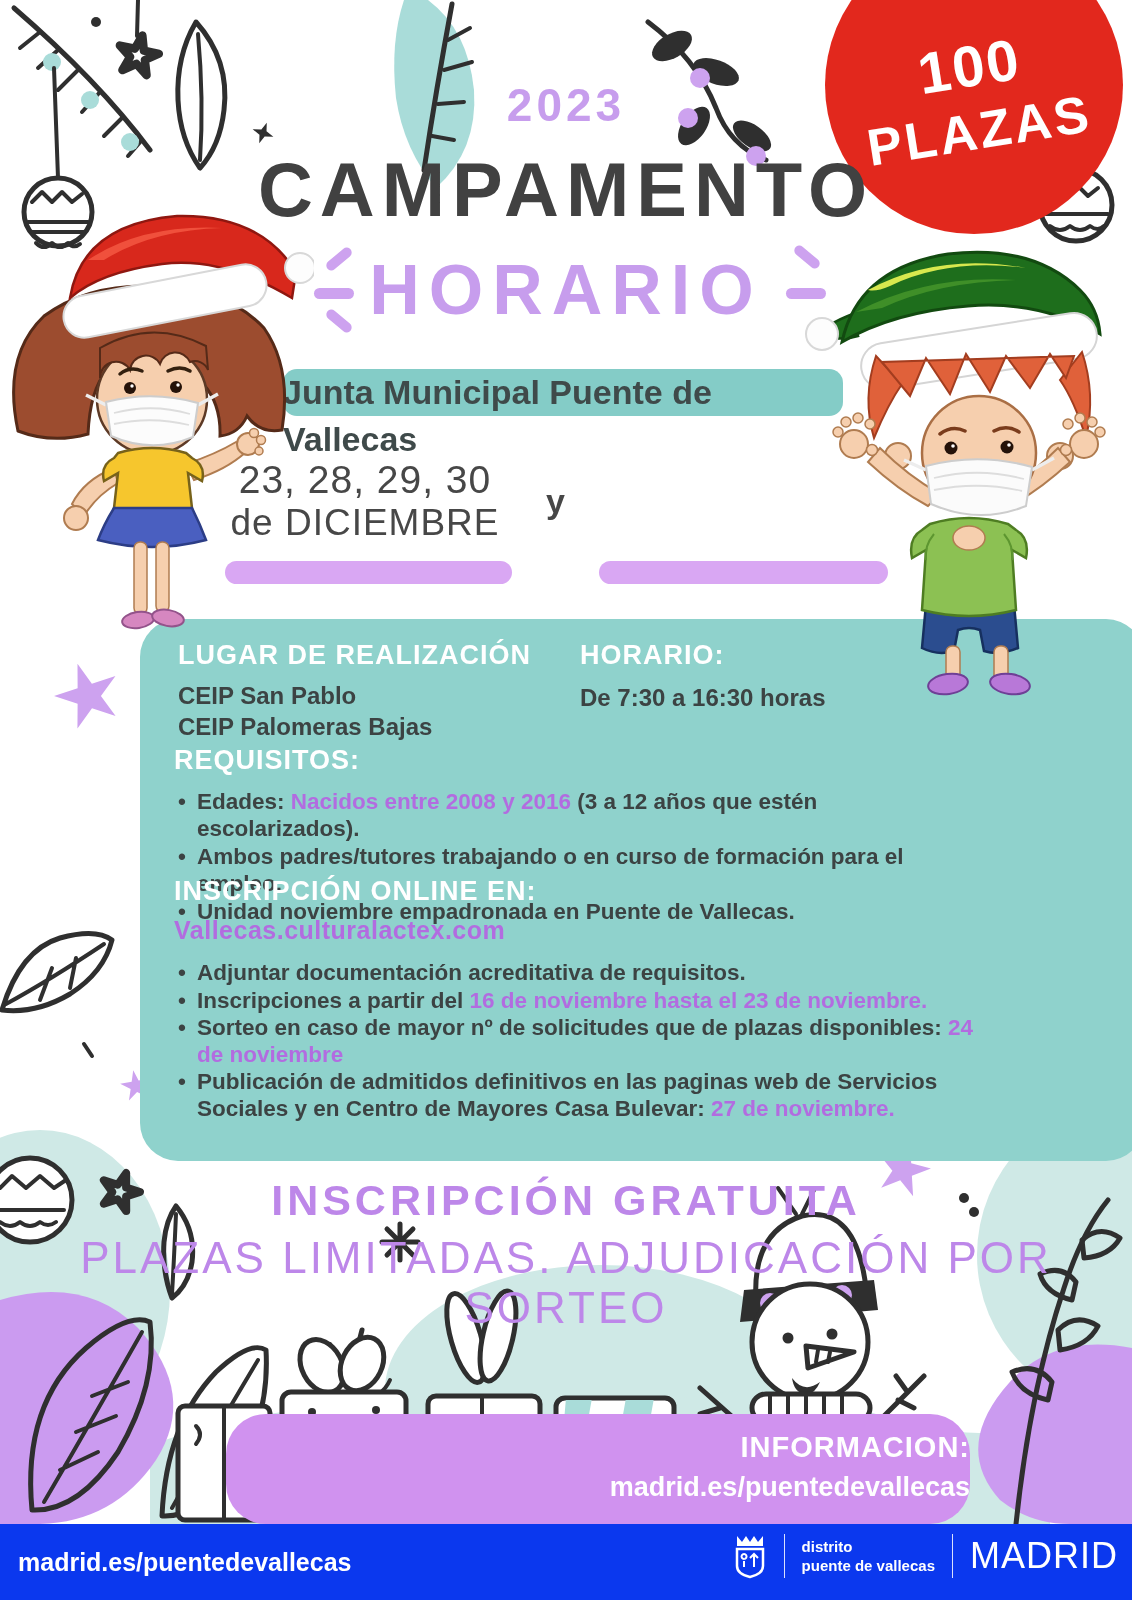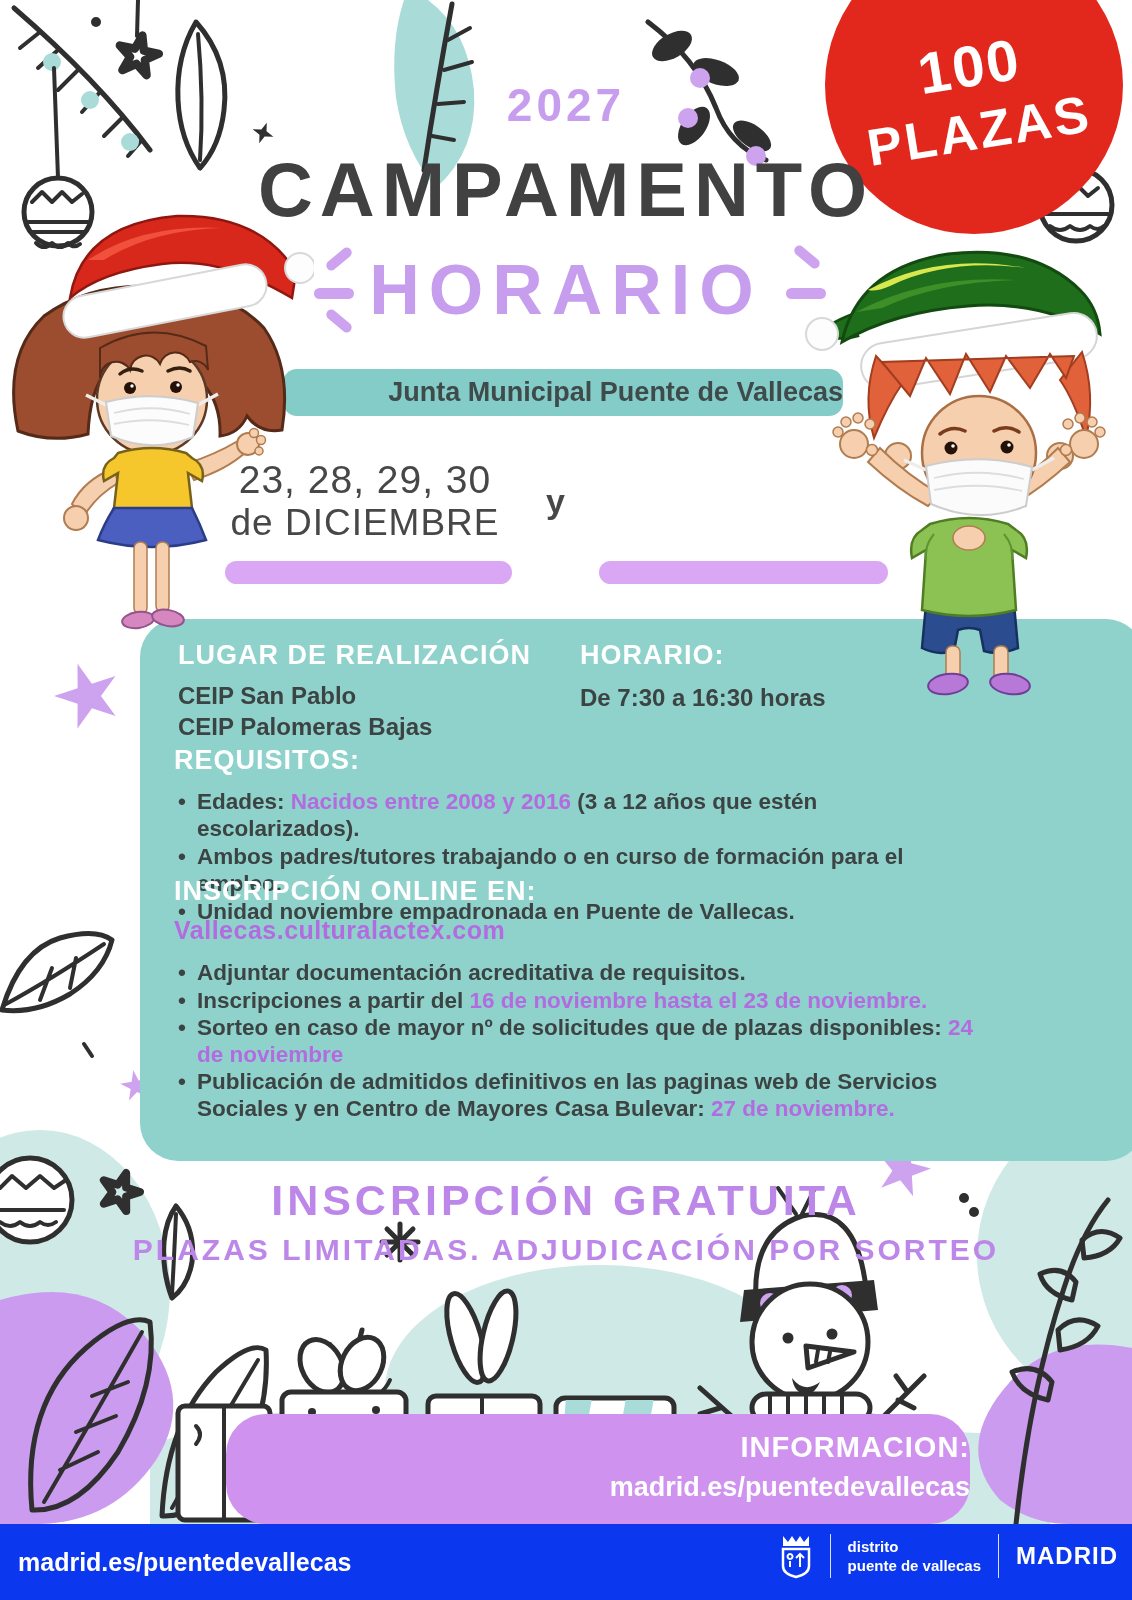--- a/index.html
+++ b/index.html
@@ -16,21 +16,21 @@
   .wf{fill:#fff;stroke:#2f2f2f;stroke-width:5;stroke-linejoin:round}
   .pf{fill:var(--deco-purple,#cda2ef);stroke:none}
   .tf{fill:var(--teal-deco,#a9dcd9);stroke:none}
   .lb{fill:var(--teal-light,#cfe9e6);stroke:none}
   .pb{fill:var(--blob-purple,#cb9bf0);stroke:none}
   
   .year{top:78px;font-size:46px;font-weight:800;letter-spacing:4px;color:var(--accent-purple,#c79ded)}
   .title{top:146px;font-size:76px;font-weight:800;letter-spacing:7px;color:var(--title-dark,#414141)}
   .subtitle{top:250px;font-size:70px;font-weight:800;letter-spacing:9px;color:var(--accent-purple,#c79ded)}
   .banner{left:283px;top:369px;width:560px;height:47px;border-radius:14px;background:var(--teal-banner,#84ccc7);
-          text-align:right;line-height:47px;font-size:27px;font-weight:700;color:#3f4a4a}
+          text-align:left;line-height:47px;font-size:34px;font-weight:700;color:#3f4a4a}
   .badge{left:825px;top:-64px;width:298px;height:298px;border-radius:50%;background:var(--badge-red,#e2281d);}
   .badge-inner{position:absolute;left:0;right:0;top:96px;text-align:center;transform:rotate(-9deg);color:#fff;font-weight:800}
   .badge-l1{font-size:58px;letter-spacing:2px}
   .badge-l2{font-size:52px;letter-spacing:3px;margin-top:2px}
   
   .date-block{font-weight:400;color:#474747;text-align:center;letter-spacing:1px}
   .date-days{font-size:39px}
   .date-month{font-size:37px}
   .date-y{font-size:34px;font-weight:800;color:#474747}
   .date-bar{top:561px;height:23px;border-radius:12px;background:var(--lavender,#d9a7f3)}
@@ -38,32 +38,32 @@
   .panel{left:140px;top:619px;width:1004px;height:542px;border-radius:38px;background:var(--teal-panel,#8fd2cc)}
   .ph{font-size:27px;font-weight:800;color:#fff;letter-spacing:1px}
   .pt{font-size:24px;font-weight:600;color:var(--body-text,#3c4343);line-height:31px}
   .plist{margin:4px;padding:0;list-style:none;font-size:22.5px;font-weight:600;color:var(--body-text,#3c4343);line-height:27px}
   .plist li{position:relative;padding-left:19px;margin-bottom:1px}
   .plist li::before{content:"\2022";position:absolute;left:0;top:0}
   .hl{color:var(--text-purple,#b26ce0);font-weight:700}
   .purl{font-size:25px;font-weight:700;color:var(--text-purple,#b26ce0);letter-spacing:0.5px}
   
   .notice1{top:1176px;font-size:43px;font-weight:800;letter-spacing:4px;color:#bd87e9}
-  .notice2{top:1233px;font-size:30px;font-weight:700;letter-spacing:3px;color:#bd87e9}
+  .notice2{top:1233px;font-size:44px;font-weight:400;letter-spacing:3px;color:#bd87e9}
   
   .info-box{left:226px;top:1414px;width:744px;height:110px;border-radius:40px;background:var(--info-box-purple,#d092ef);text-align:right;color:#fff}
   .info-h{margin-top:17px;font-size:29px;font-weight:700;letter-spacing:1px}
   .info-u{margin-top:8px;font-size:27px;font-weight:600}
   
   .footer{left:0;top:1524px;width:1132px;height:76px;background:var(--footer-blue,#0b38ee);color:#fff}
   .footer-url{position:absolute;left:18px;top:0;line-height:76px;font-size:25px;font-weight:600}
   .footer-right{position:absolute;right:14px;top:0;height:64px;display:flex;align-items:center;gap:17px}
   .fr-sep{width:1px;height:44px;background:rgba(255,255,255,.85)}
   .fr-district{font-size:15px;line-height:19px;font-weight:600}
-  .fr-brand{font-size:24px;font-weight:700;letter-spacing:1px}
+  .fr-brand{font-size:36px;font-weight:400;letter-spacing:1px}
 </style>
 </head>
 <body>
 
 <div class="poster">
 
   <svg class="abs z1" style="left:0;top:0" width="1132" height="1600" viewBox="0 0 1132 1600">
 
     <g>
       <path class="dd" d="M14,8 C58,46 108,94 150,150"></path>
@@ -243,21 +243,21 @@
     </g>
   </svg>
 
   <div class="abs z7 badge">
     <div class="badge-inner">
       <div class="badge-l1">100</div>
       <div class="badge-l2">PLAZAS</div>
     </div>
   </div>
 
-  <div class="abs z8 ctr year">2027</div>
+  <div class="abs z8 ctr year">2023</div>
   <div class="abs z8 ctr title">CAMPAMENTO</div>
   <div class="abs z8 ctr subtitle">HORARIO</div>
   <div class="abs z2 banner">Junta Municipal Puente de Vallecas</div>
 
   <div class="abs z8 date-block" style="left:205px;top:458px;width:320px">
     <div class="date-days">23, 28, 29, 30</div>
     <div class="date-month">de DICIEMBRE</div>
   </div>
   <div class="abs z8 date-y" style="left:546px;top:482px">y</div>
   <div class="abs z8 date-bar" style="left:225px;width:287px"></div>

